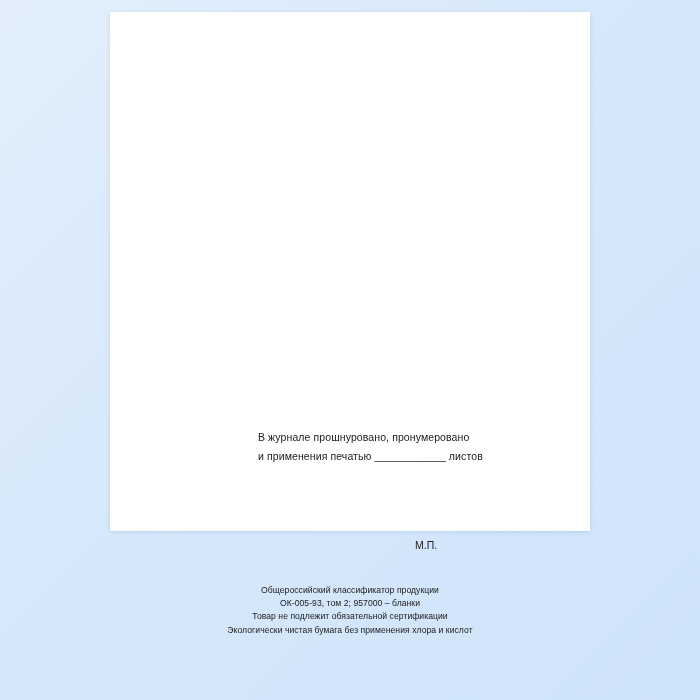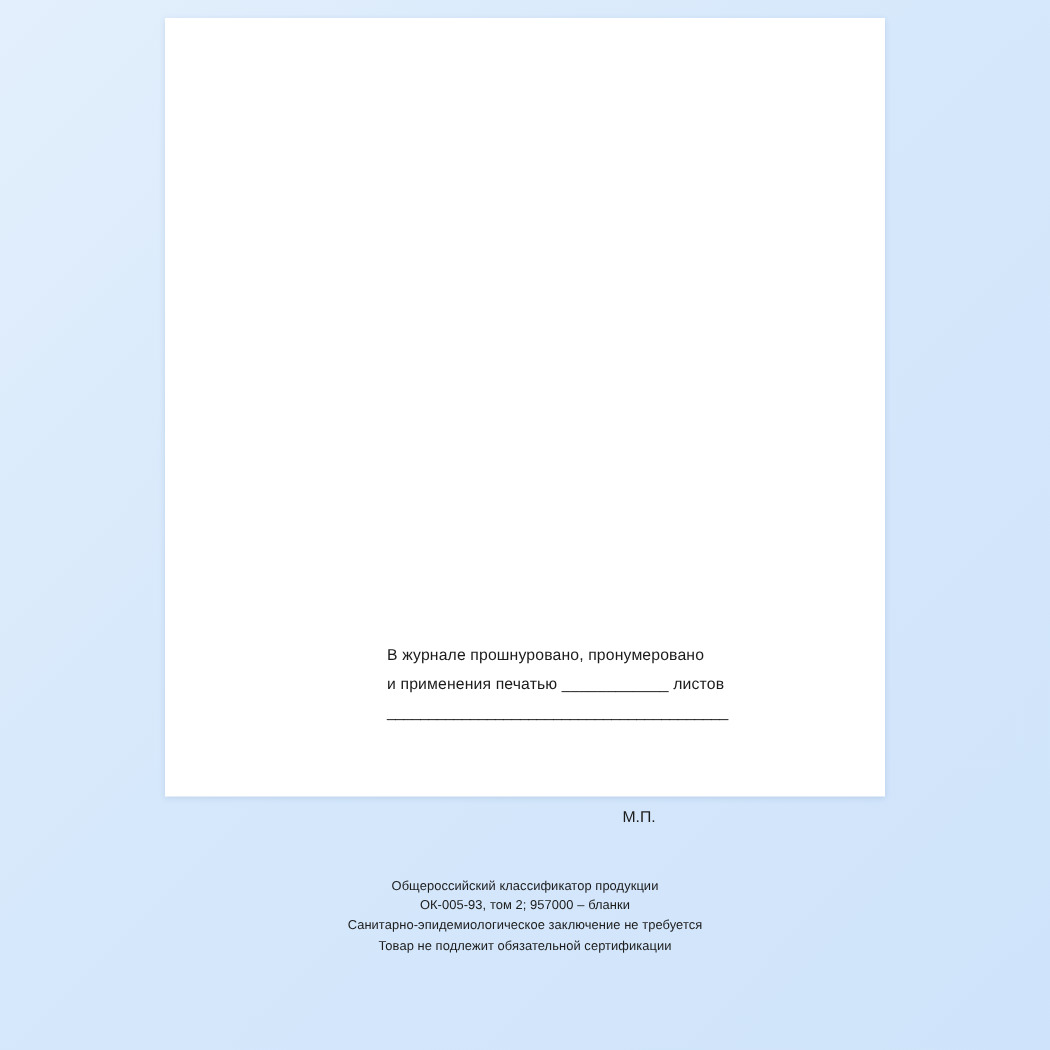--- a/index.html
+++ b/index.html
@@ -68,26 +68,25 @@
 </style>
 </head>
 <body>
 
 <div id="stage">
   <div id="page">
 
     <div class="block-statement">
       <div class="line">В журнале прошнуровано, пронумеровано</div>
       <div class="line">и применения  печатью ____________  листов</div>
-      <div class="line rule">_________________________________________</div>
     </div>
 
     <div class="mp">М.П.</div>
 
     <div class="footer">
       <div>Общероссийский классификатор продукции</div>
       <div>ОК-005-93, том 2; 957000 – бланки</div>
-      <div>Санитарно-эпидемиологическое заключение не требуется</div>
       <div>Товар не подлежит обязательной сертификации</div>
+      <div>Экологически чистая бумага без применения хлора и кислот</div>
     </div>
 
   </div>
 </div>
 
 </body></html>

